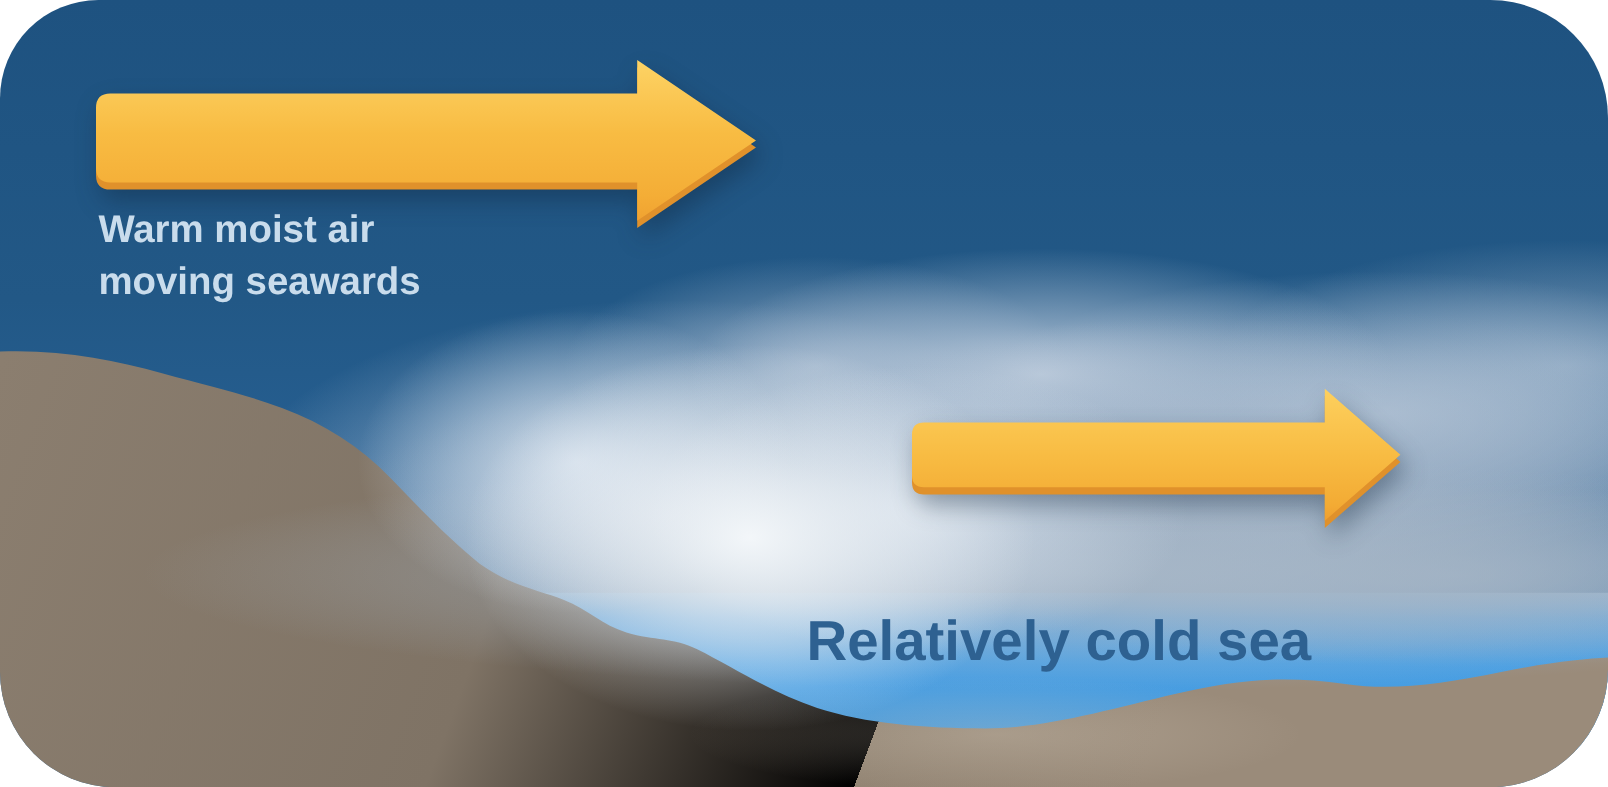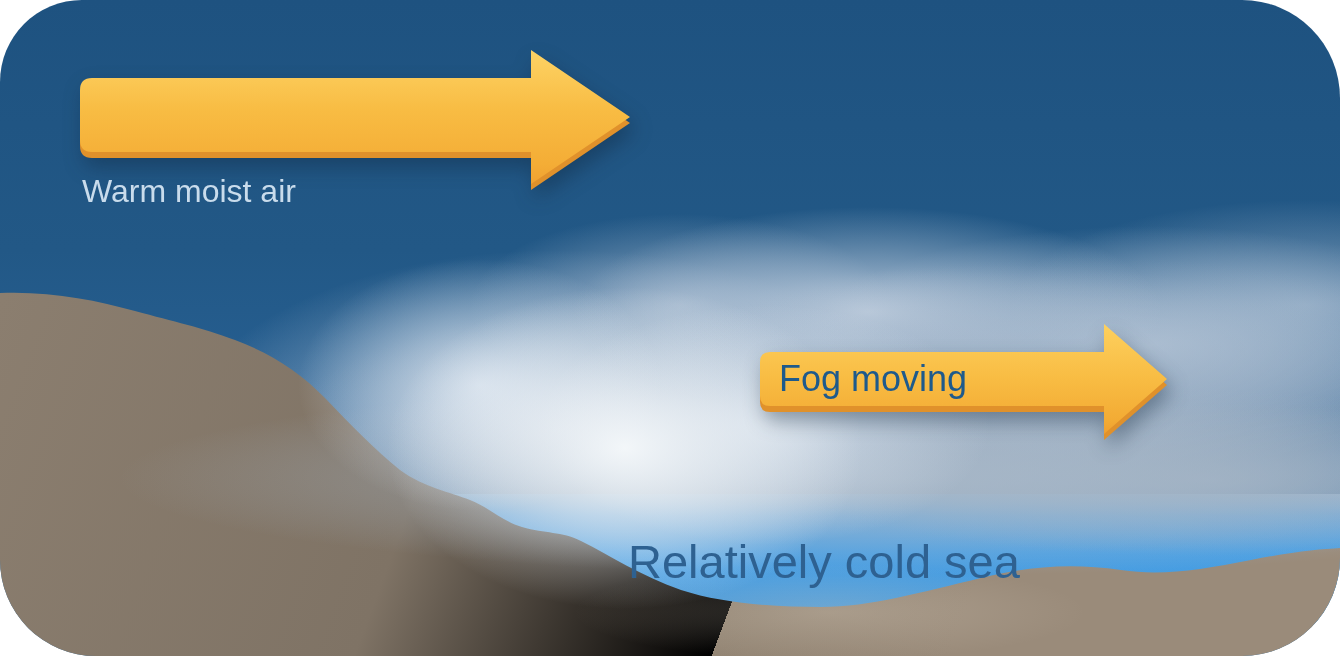--- a/index.html
+++ b/index.html
@@ -30,26 +30,26 @@
       radial-gradient(300px 160px at 765px 425px, rgba(216,226,237,.85), rgba(216,226,237,0) 75%),
       radial-gradient(920px 115px at 900px 478px, rgba(168,184,200,.85), rgba(168,184,200,0) 85%),
       radial-gradient(520px 95px at 1210px 480px, rgba(163,179,196,.72), rgba(163,179,196,0) 80%),
       radial-gradient(600px 190px at 1080px 405px, rgba(155,173,194,.50), rgba(155,173,194,0) 78%),
       radial-gradient(320px 60px at 830px 612px, rgba(214,203,187,.30), rgba(214,203,187,0) 80%);
   }
   svg.layer{width:1340px;height:656px;}
   .arrow-svg{position:absolute;filter:drop-shadow(4px 9px 10px rgba(12,34,56,.38));}
   .arrow1{left:70px;top:38px;}
   .arrow2{left:745px;top:308px;}
-  .label{position:absolute;font-weight:400;white-space:nowrap;}
+  .label{position:absolute;font-weight:700;white-space:nowrap;}
   .warm-air{left:82px;top:170px;font-size:32px;line-height:43px;color:var(--warm-air-text,#c9dcec);}
   .advection{left:433px;top:404px;font-size:31px;color:var(--advection-fog-text,#5a4e64);}
   .fog-moving{left:779px;top:351px;width:326px;height:55px;line-height:55px;font-size:36px;color:var(--fog-moving-text,#1e5a8c);}
   .warm-land{left:78px;top:504px;font-size:47px;color:var(--warm-land-text,#f9c34f);}
-  .cold-sea{left:628px;top:506px;font-size:47px;color:var(--cold-sea-text,#2e6191);margin-top:28px;}
+  .cold-sea{left:672px;top:506px;font-size:47px;color:var(--cold-sea-text,#2e6191);}
 </style>
 </head>
 <body>
 
 <div class="stage">
 
   <div class="layer sky"></div>
 
   <div class="layer fog-back"></div>
 
@@ -116,21 +116,21 @@
         <stop offset="0.88" stop-color="#f3ab34"></stop>
         <stop offset="1" stop-color="#ef9f30"></stop>
       </linearGradient>
     </defs>
     <path fill="#e0912b" d="M 25 50 H 359 V 22 L 422 77 L 359 132 V 104 H 25 Q 15 104 15 94 V 60 Q 15 50 25 50 Z"></path>
     <path fill="url(#arrGrad2)" d="M 25 44 H 359 V 16 L 422 71 L 359 126 V 98 H 25 Q 15 98 15 88 V 54 Q 15 44 25 44 Z"></path>
   </svg>
 
   <div class="label warm-air">
     <div>Warm moist air</div>
+    <div>moving seawards</div>
   </div>
 
-  <div class="label fog-moving">Fog moving</div>
 
 
 
   <div class="label cold-sea">Relatively cold sea</div>
 
 </div>
 
 </body></html>

